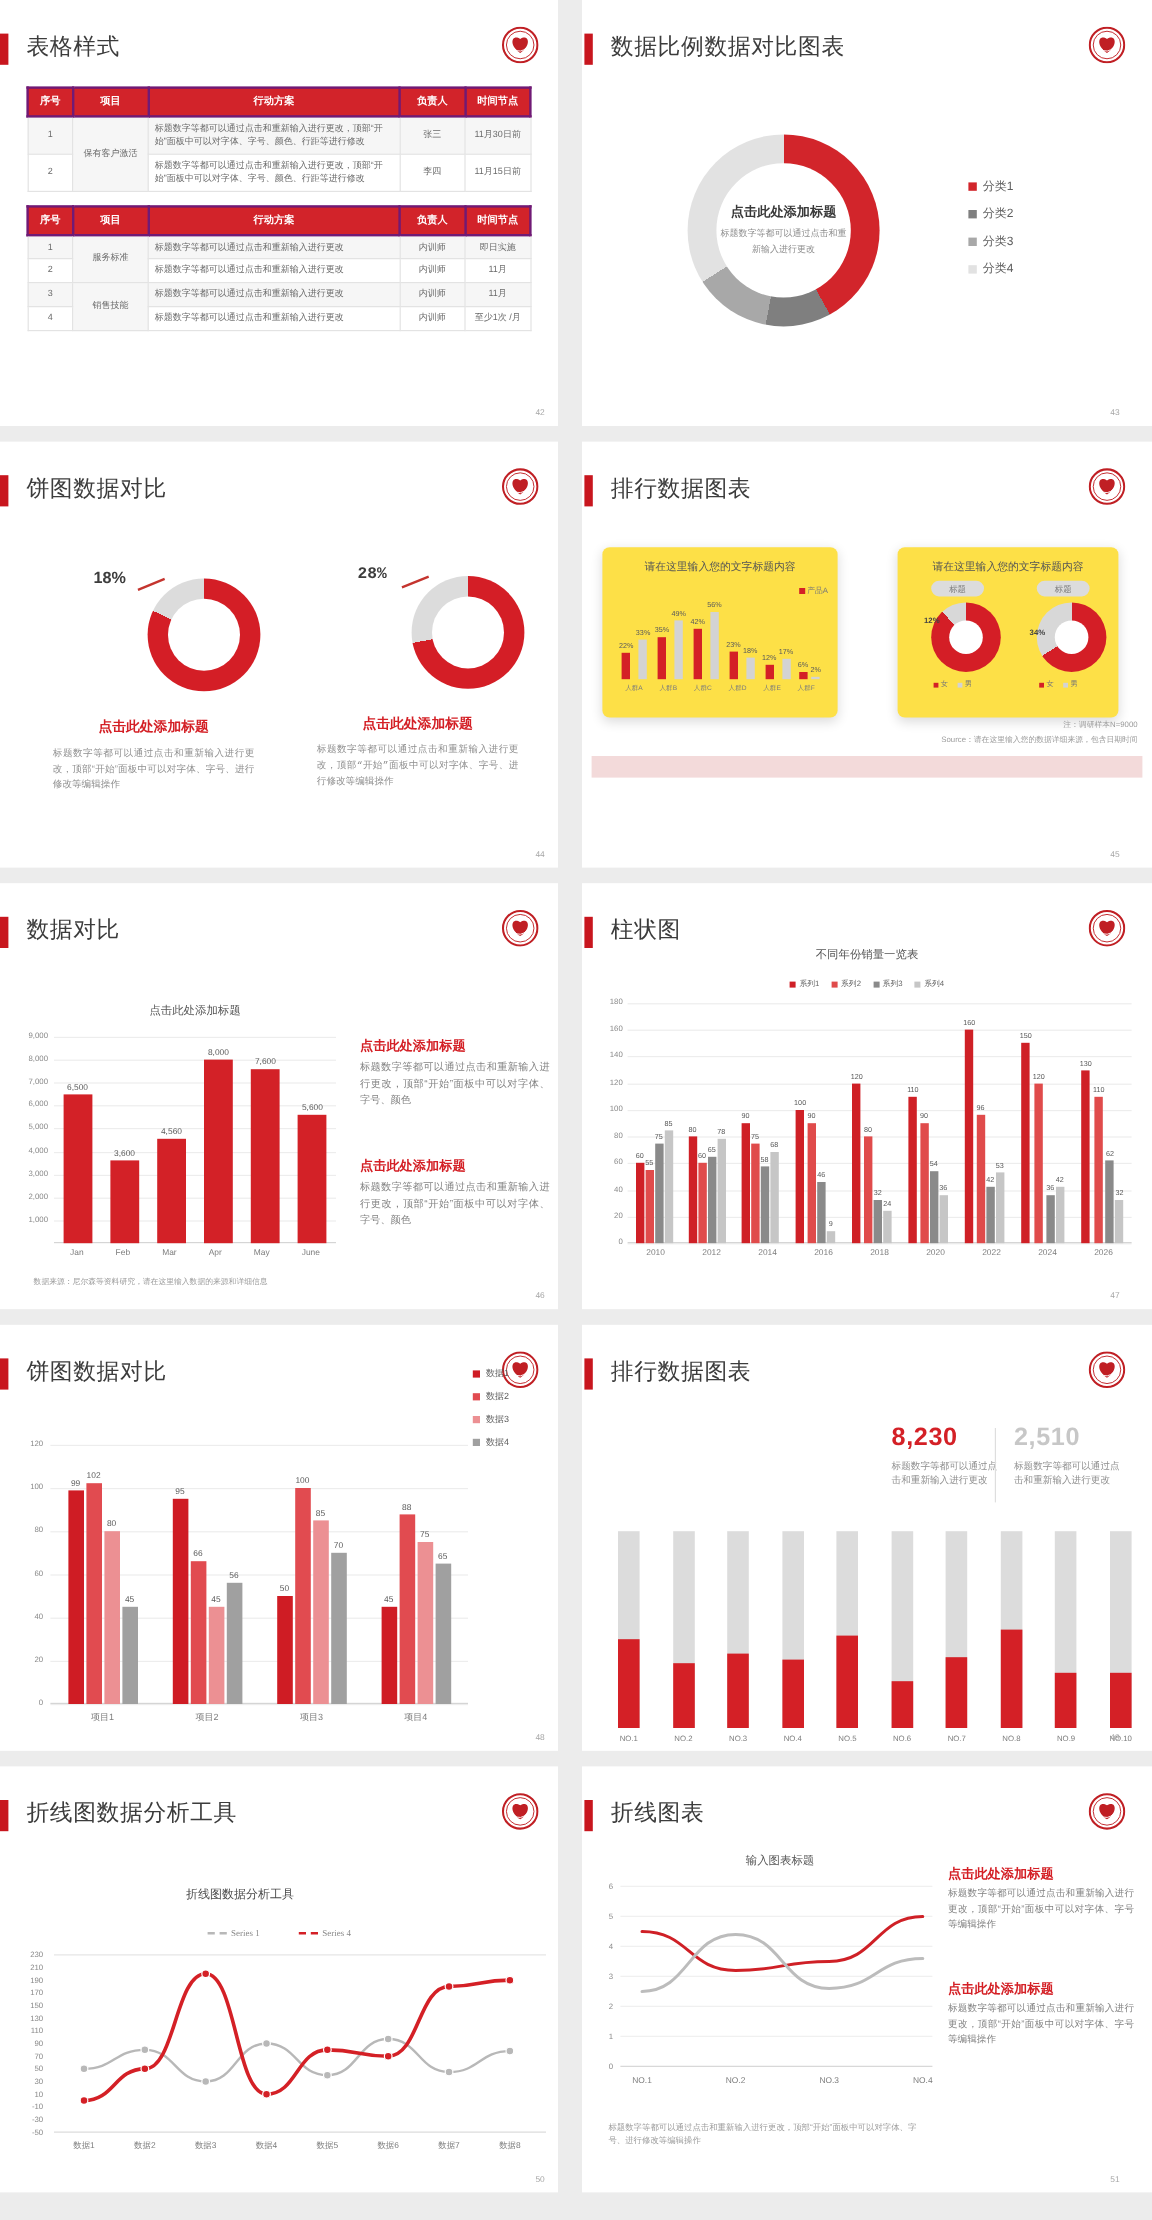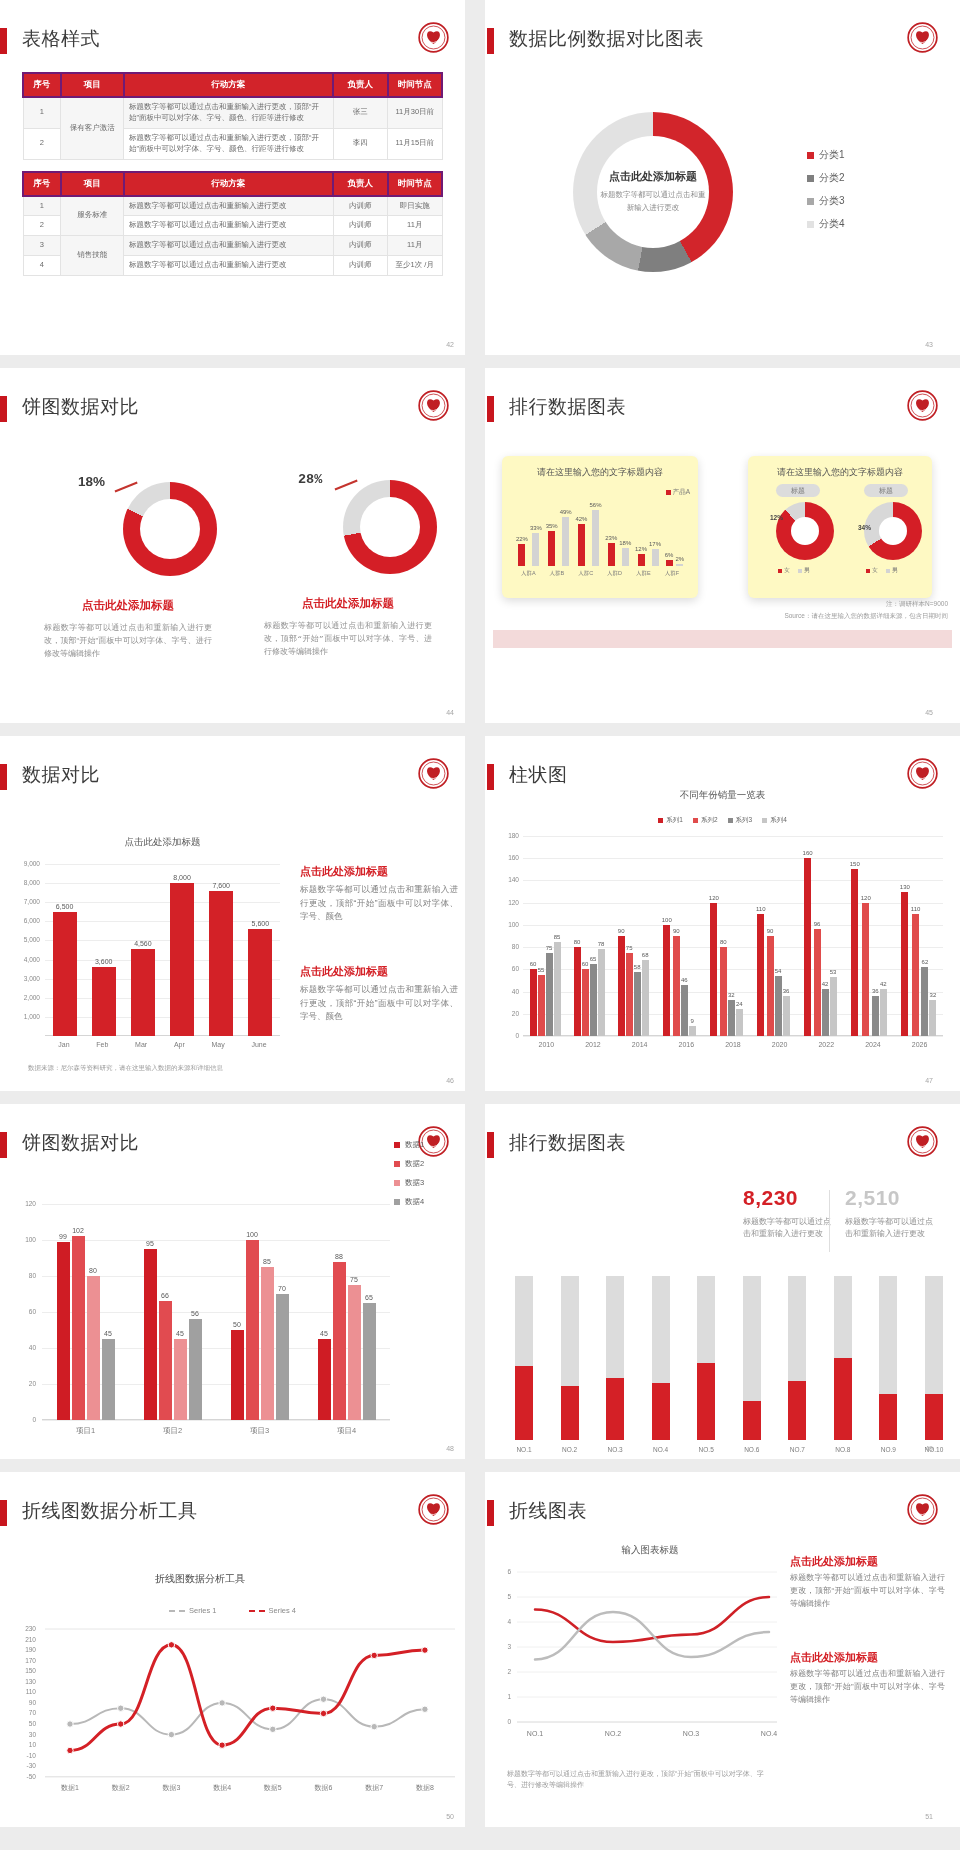--- a/index.html
+++ b/index.html
@@ -47,35 +47,35 @@
   .rhead{position:absolute;font-size:11px;font-weight:bold;color:#d42026;white-space:nowrap;}
   .rbody{position:absolute;font-size:8.5px;color:#828282;line-height:1.6;text-align:justify;}
   .ctitle{position:absolute;text-align:center;color:#565656;}
   .note{position:absolute;color:#9c9c9c;}
   
   .pct{position:absolute;font-size:13.5px;font-weight:bold;color:#3d3d3d;}
   .callout{position:absolute;width:24px;height:1.5px;background:#c4342e;transform:rotate(-22deg);}
   .g44head{position:absolute;width:180px;text-align:center;font-size:11.5px;font-weight:bold;color:#d42026;}
   .g44body{position:absolute;width:168px;font-size:8px;color:#8f8f8f;line-height:1.65;text-align:justify;}
   
-  .panel{position:absolute;top:88px;height:142px;background:#fef9c3;border-radius:6px;box-shadow:0 3px 10px rgba(0,0,0,.14);}
+  .panel{position:absolute;top:88px;height:142px;background:#fde047;border-radius:6px;box-shadow:0 3px 10px rgba(0,0,0,.14);}
   .ptitle{position:absolute;left:0;right:0;top:10px;text-align:center;font-size:9px;color:#555;}
   .pill{position:absolute;top:28px;width:44px;height:13px;border-radius:7px;background:#dcdcdc;color:#7b7b7b;font-size:7px;
     display:flex;align-items:center;justify-content:center;}
   .band{position:absolute;left:8px;right:8px;top:262px;height:18px;background:#f3dada;}
   .glg{position:absolute;display:flex;gap:8px;font-size:6px;color:#777;align-items:center;}
   .glg span{display:flex;align-items:center;gap:2px;}
   .dpct{position:absolute;font-size:6.5px;font-weight:bold;color:#444;z-index:3;}
   
   .stat-num{position:absolute;font-size:21px;font-weight:bold;letter-spacing:.5px;}
   .stat-desc{position:absolute;width:92px;font-size:8px;color:#8f8f8f;line-height:1.55;}
   .rankcol{position:relative;width:18px;height:164px;background:#dcdcdc;}
   .rankred{position:absolute;left:0;right:0;bottom:0;background:#d42026;}
   
-  .lgd50{position:absolute;left:0;right:0;display:flex;justify-content:center;gap:32px;font-size:7.5px;color:#8a8a8a;align-items:flex-start;}
+  .lgd50{position:absolute;left:0;right:0;display:flex;justify-content:center;gap:32px;font-size:7.5px;color:#8a8a8a;align-items:flex-start;font-family:Liberation Serif, serif;}
   .dash{display:inline-block;width:16px;border-top:2px dashed;margin-right:4px;vertical-align:middle;}
   svg{position:absolute;left:0;top:0;}
 </style>
 </head>
 <body>
 
 <div class="grid">
 
   <section class="card c-l" id="card42">
     <div class="hd">

